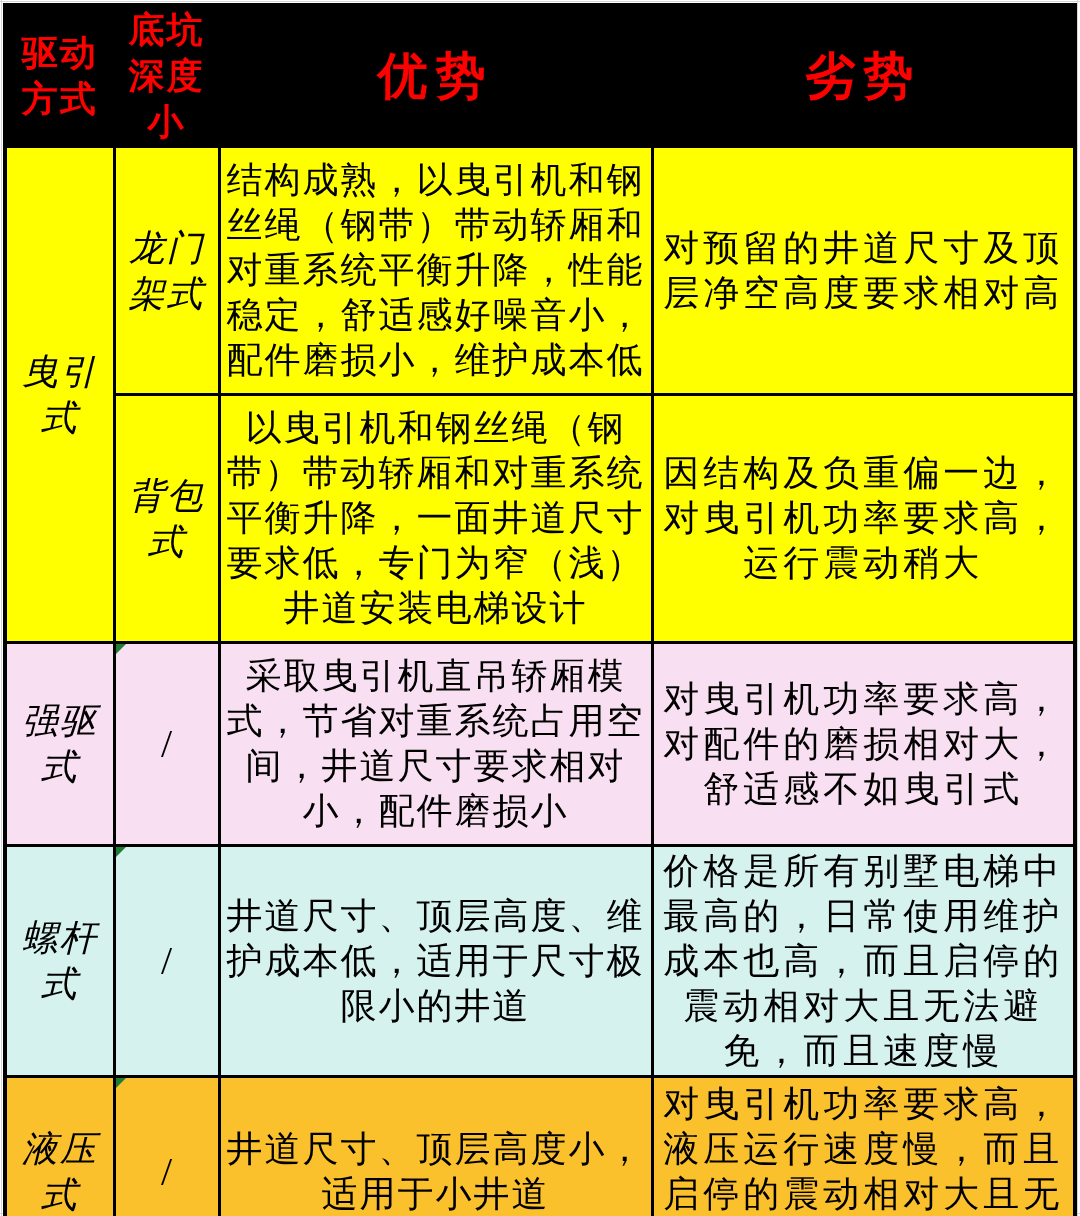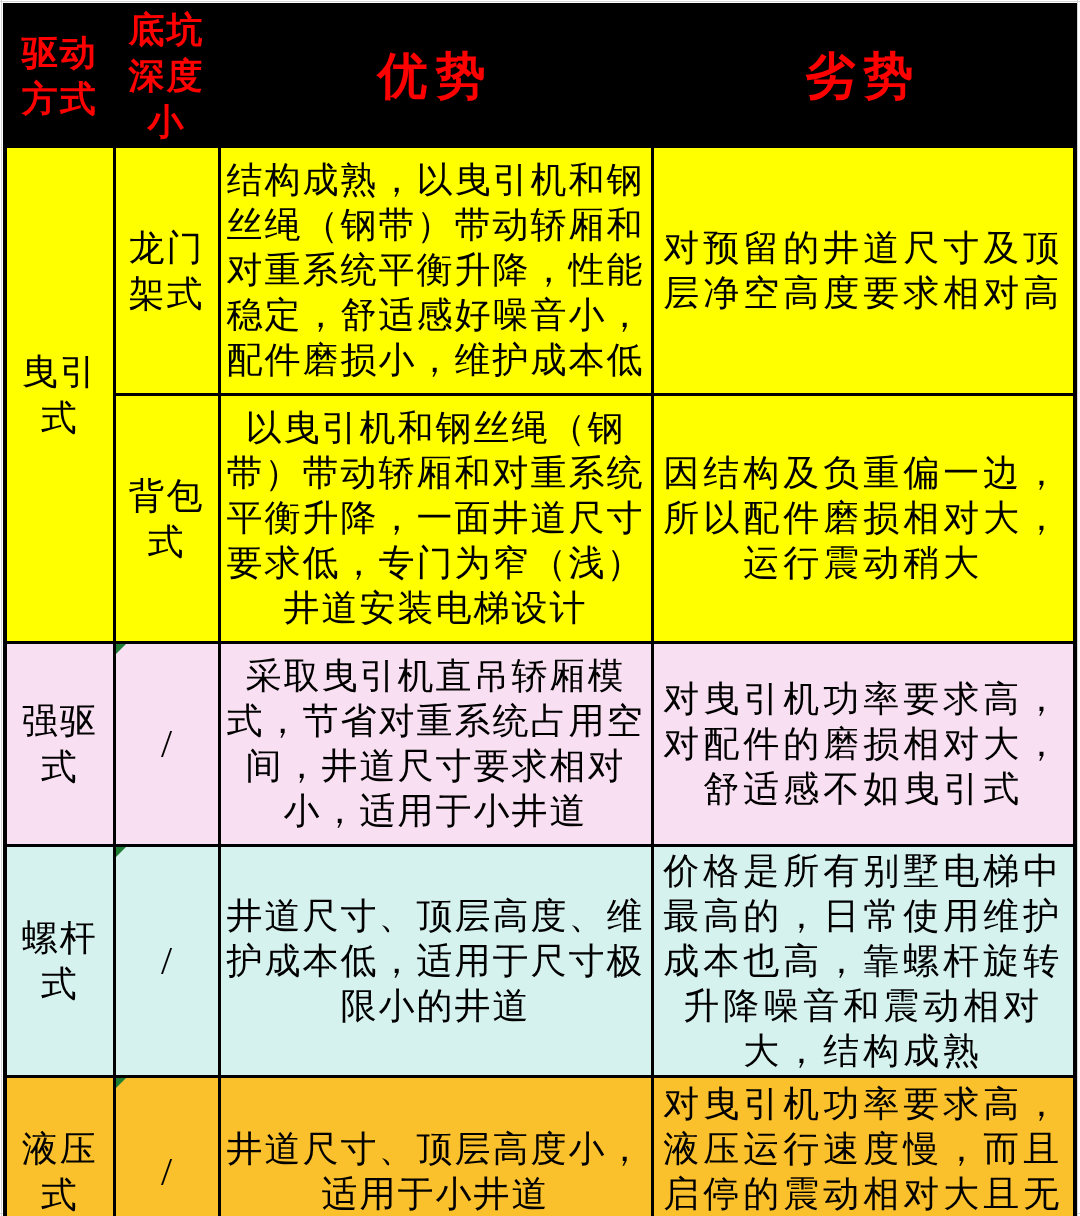--- a/index.html
+++ b/index.html
@@ -44,21 +44,21 @@
     background:#000000;color:#FF0000;font-weight:bold;
     font-size:36px;line-height:46px;letter-spacing:2px;
   }
   .hd.big{font-size:50px;letter-spacing:8px;}
 
   .bg-yellow{background:#FFFF00;}
   .bg-pink{background:#F9DFF2;}
   .bg-cyan{background:#D6F2EF;}
   .bg-orange{background:#FBC12D;}
 
-  td.label{font-size:36px;line-height:46px;letter-spacing:2px;}
+  td.label{font-size:36px;line-height:46px;letter-spacing:2px;font-style:italic;}
   td.adv{font-size:36px;line-height:45px;letter-spacing:2px;padding:10px 2px;}
   td.dis{font-size:36px;line-height:45px;letter-spacing:4px;padding:0 8px;}
   td.slash{font-size:40px;line-height:46px;position:relative;}
 
   .tri{
     position:absolute;top:0;left:0;width:0;height:0;
     border-top:10px solid #1E7D32;border-right:10px solid transparent;
   }
 </style>
 </head>
@@ -92,41 +92,41 @@
     <tr class="r1 bg-yellow">
       <td rowspan="2" class="label">曳引式</td>
       <td class="label">龙门架式</td>
       <td class="adv">结构成熟，以曳引机和钢丝绳（钢带）带动轿厢和对重系统平衡升降，性能稳定，舒适感好噪音小，配件磨损小，维护成本低</td>
       <td class="dis">对预留的井道尺寸及顶层净空高度要求相对高</td>
     </tr>
 
     <tr class="r2 bg-yellow">
       <td class="label">背包式</td>
       <td class="adv">以曳引机和钢丝绳（钢带）带动轿厢和对重系统平衡升降，一面井道尺寸要求低，专门为窄（浅）井道安装电梯设计</td>
-      <td class="dis">因结构及负重偏一边，所以配件磨损相对大，运行震动稍大</td>
+      <td class="dis">因结构及负重偏一边，对曳引机功率要求高，运行震动稍大</td>
     </tr>
 
     <tr class="r3 bg-pink">
       <td class="label">强驱式</td>
       <td class="slash">
         <span class="tri"></span>
         <span>/</span>
       </td>
-      <td class="adv">采取曳引机直吊轿厢模式，节省对重系统占用空间，井道尺寸要求相对小，适用于小井道</td>
+      <td class="adv">采取曳引机直吊轿厢模式，节省对重系统占用空间，井道尺寸要求相对小，配件磨损小</td>
       <td class="dis">对曳引机功率要求高，对配件的磨损相对大，舒适感不如曳引式</td>
     </tr>
 
     <tr class="r4 bg-cyan">
       <td class="label">螺杆式</td>
       <td class="slash">
         <span class="tri"></span>
         <span>/</span>
       </td>
       <td class="adv">井道尺寸、顶层高度、维护成本低，适用于尺寸极限小的井道</td>
-      <td class="dis">价格是所有别墅电梯中最高的，日常使用维护成本也高，靠螺杆旋转升降噪音和震动相对大，结构成熟</td>
+      <td class="dis">价格是所有别墅电梯中最高的，日常使用维护成本也高，而且启停的震动相对大且无法避免，而且速度慢</td>
     </tr>
 
     <tr class="r5 bg-orange">
       <td class="label">液压式</td>
       <td class="slash">
         <span class="tri"></span>
         <span>/</span>
       </td>
       <td class="adv">井道尺寸、顶层高度小，适用于小井道</td>
       <td class="dis">对曳引机功率要求高，液压运行速度慢，而且启停的震动相对大且无法避免，液压油污染大</td>

